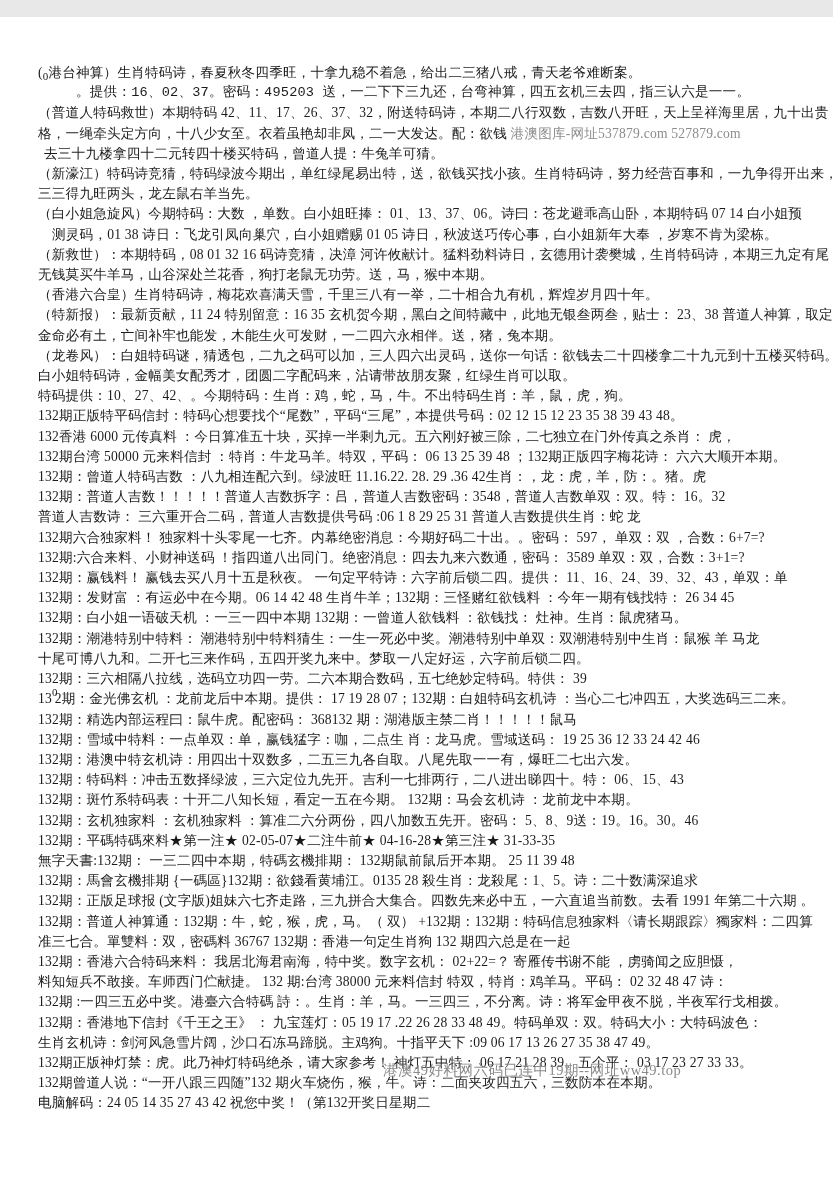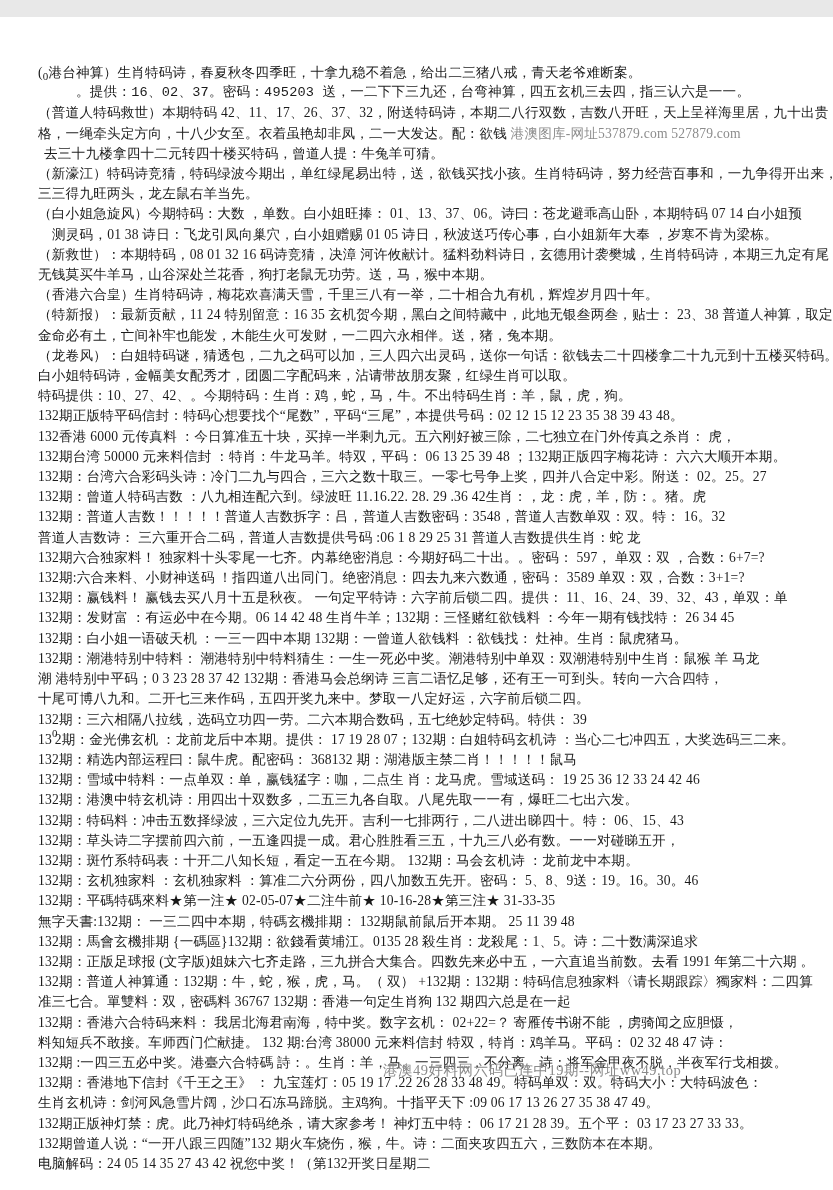--- a/index.html
+++ b/index.html
@@ -66,42 +66,39 @@
       <div class="line"><span>无钱莫买牛羊马，山谷深处兰花香，狗打老鼠无功劳。送，马，猴中本期。</span></div>
       <div class="line"><span>（香港六合皇）生肖特码诗，梅花欢喜满天雪，千里三八有一举，二十相合九有机，辉煌岁月四十年。</span></div>
       <div class="line"><span>（特新报）：最新贡献，11 24 特别留意：16 35 玄机贺今期，黑白之间特藏中，此地无银叁两叁，贴士：   23、38 普道人神算，取定</span></div>
       <div class="line"><span>金命必有土，亡间补牢也能发，木能生火可发财，一二四六永相伴。送，猪，兔本期。</span></div>
       <div class="line"><span>（龙卷风）：白姐特码谜，猜透包，二九之码可以加，三人四六出灵码，送你一句话：欲钱去二十四楼拿二十九元到十五楼买特码。</span></div>
       <div class="line"><span>白小姐特码诗，金幅美女配秀才，团圆二字配码来，沾请带故朋友聚，红绿生肖可以取。</span></div>
       <div class="line"><span>特码提供：10、27、42、。今期特码：生肖：鸡，蛇，马，牛。不出特码生肖：羊，鼠，虎，狗。</span></div>
       <div class="line"><span>132期正版特平码信封：特码心想要找个“尾数”，平码“三尾”，本提供号码：02   12   15   12   23   35  38   39  43   48。</span></div>
       <div class="line"><span>132香港 6000 元传真料  ：今日算准五十块，买掉一半剩九元。五六刚好被三除，二七独立在门外传真之杀肖：       虎，</span></div>
       <div class="line"><span>132期台湾 50000 元来料信封  ：特肖：牛龙马羊。特双，平码：  06  13  25  39  48   ；132期正版四字梅花诗：   六六大顺开本期。</span></div>
-      <div class="line"><span>132期：台湾六合彩码头诗：冷门二九与四合，三六之数十取三。一零七号争上奖，四并八合定中彩。附送：     02。25。27</span></div>
       <div class="line"><span>132期：曾道人特码吉数  ：八九相连配六到。绿波旺  11.16.22.  28.  29  .36     42生肖：，龙：虎，羊，防：。猪。虎</span></div>
       <div class="line"><span>132期：普道人吉数！！！！！普道人吉数拆字：吕，普道人吉数密码：3548，普道人吉数单双：双。特：  16。32</span></div>
       <div class="line"><span>普道人吉数诗：   三六重开合二码，普道人吉数提供号码  :06   1 8   29   25   31 普道人吉数提供生肖：蛇    龙</span></div>
       <div class="line"><span>132期六合独家料！  独家料十头零尾一七齐。内幕绝密消息：今期好码二十出。。密码：    597，  单双：双 ，合数：6+7=?</span></div>
       <div class="line"><span>132期:六合来料、小财神送码  ！指四道八出同门。绝密消息：四去九来六数通，密码：    3589 单双：双，合数：3+1=?</span></div>
       <div class="line"><span>132期：赢钱料！  赢钱去买八月十五是秋夜。  一句定平特诗：六字前后锁二四。提供：   11、16、24、39、32、43，单双：单</span></div>
       <div class="line"><span>132期：发财富  ：有运必中在今期。06 14   42 48 生肖牛羊；132期：三怪赌红欲钱料  ：今年一期有钱找特：  26   34 45</span></div>
       <div class="line"><span>132期：白小姐一语破天机  ：一三一四中本期 132期：一曾道人欲钱料  ：欲钱找：  灶神。生肖：鼠虎猪马。</span></div>
       <div class="line"><span>132期：潮港特别中特料：    潮港特别中特料猜生：一生一死必中奖。潮港特别中单双：双潮港特别中生肖：鼠猴      羊      马龙</span></div>
-      <div class="line"><span>潮 港特别中平码；0 3   23   28   37   42 132期：香港马会总纲诗  三言二语忆足够，还有王一可到头。转向一六合四特，</span></div>
       <div class="line"><span>十尾可博八九和。二开七三来作码，五四开奖九来中。梦取一八定好运，六字前后锁二四。</span></div>
       <div class="line"><span>132期：三六相隔八拉线，选码立功四一劳。二六本期合数码，五七绝妙定特码。特供：      39</span></div>
       <div class="line"><span>13</span><span class="seg-sup">0</span><span>2期：金光佛玄机  ：龙前龙后中本期。提供：  17 19 28    07；132期：白姐特码玄机诗  ：当心二七冲四五，大奖选码三二来。</span></div>
       <div class="line"><span>132期：精选内部运程曰：鼠牛虎。配密码：   368132 期：湖港版主禁二肖！！！！！鼠马</span></div>
       <div class="line"><span>132期：雪域中特料：一点单双：单，赢钱猛字：咖，二点生  肖：龙马虎。雪域送码：  19   25   36    12   33 24   42   46</span></div>
       <div class="line"><span>132期：港澳中特玄机诗：用四出十双数多，二五三九各自取。八尾先取一一有，爆旺二七出六发。</span></div>
       <div class="line"><span>132期：特码料：冲击五数择绿波，三六定位九先开。吉利一七排两行，二八进出睇四十。特：      06、15、43</span></div>
-      <div class="line"><span>132期：草头诗二字摆前四六前，一五逢四提一成。君心胜胜看三五，十九三八必有数。一一对碰睇五开，</span></div>
       <div class="line"><span>132期：斑竹系特码表：十开二八知长短，看定一五在今期。    132期：马会玄机诗  ：龙前龙中本期。</span></div>
       <div class="line"><span>132期：玄机独家料  ：玄机独家料  ：算准二六分两份，四八加数五先开。密码：   5、8、9送：19。16。30。46</span></div>
-      <div class="line"><span>132期：平碼特碼來料★第一注★  02-05-07★二注牛前★ 10-16-28★第三注★ 31-33-35</span></div>
+      <div class="line"><span>132期：平碼特碼來料★第一注★  02-05-07★二注牛前★ 04-16-28★第三注★ 31-33-35</span></div>
       <div class="line"><span>無字天書:132期：  一三二四中本期，特碼玄機排期：   132期鼠前鼠后开本期。   25  11  39  48</span></div>
       <div class="line"><span>132期：馬會玄機排期 {一碼區}132期：欲錢看黄埔江。0135 28 殺生肖：龙殺尾：1、5。诗：二十数满深追求</span></div>
       <div class="line"><span>132期：正版足球报 (文字版)姐妹六七齐走路，三九拼合大集合。四数先来必中五，一六直追当前数。去看    1991 年第二十六期 。</span></div>
       <div class="line"><span>132期：普道人神算通：132期：牛，蛇，猴，虎，马。（ 双）  +132期：132期：特码信息独家料〈请长期跟踪〉獨家料：二四算</span></div>
       <div class="line"><span>准三七合。單雙料：双，密碼料   36767    132期：香港一句定生肖狗  132 期四六总是在一起</span></div>
       <div class="line"><span>132期：香港六合特码来料：     我居北海君南海，特中奖。数字玄机：    02+22=？   寄雁传书谢不能  ，虏骑闻之应胆慑，</span></div>
       <div class="line"><span>料知短兵不敢接。车师西门伫献捷。  132 期:台湾 38000 元来料信封  特双，特肖：鸡羊马。平码：  02  32  48  47 诗：</span></div>
       <div class="line"><span>132期 :一四三五必中奖。港臺六合特碼  詩：。生肖：羊，马。一三四三，不分离。诗：将军金甲夜不脱，半夜军行戈相拨。</span></div>
       <div class="line"><span>132期：香港地下信封《千王之王》 ：  九宝莲灯：05   19    17   .22   26 28   33 48    49。特码单双：双。特码大小：大特码波色：</span></div>
       <div class="line"><span>生肖玄机诗：剑河风急雪片阔，沙口石冻马蹄脱。主鸡狗。十指平天下    :09   06 17 13 26   27   35 38   47 49。</span></div>

